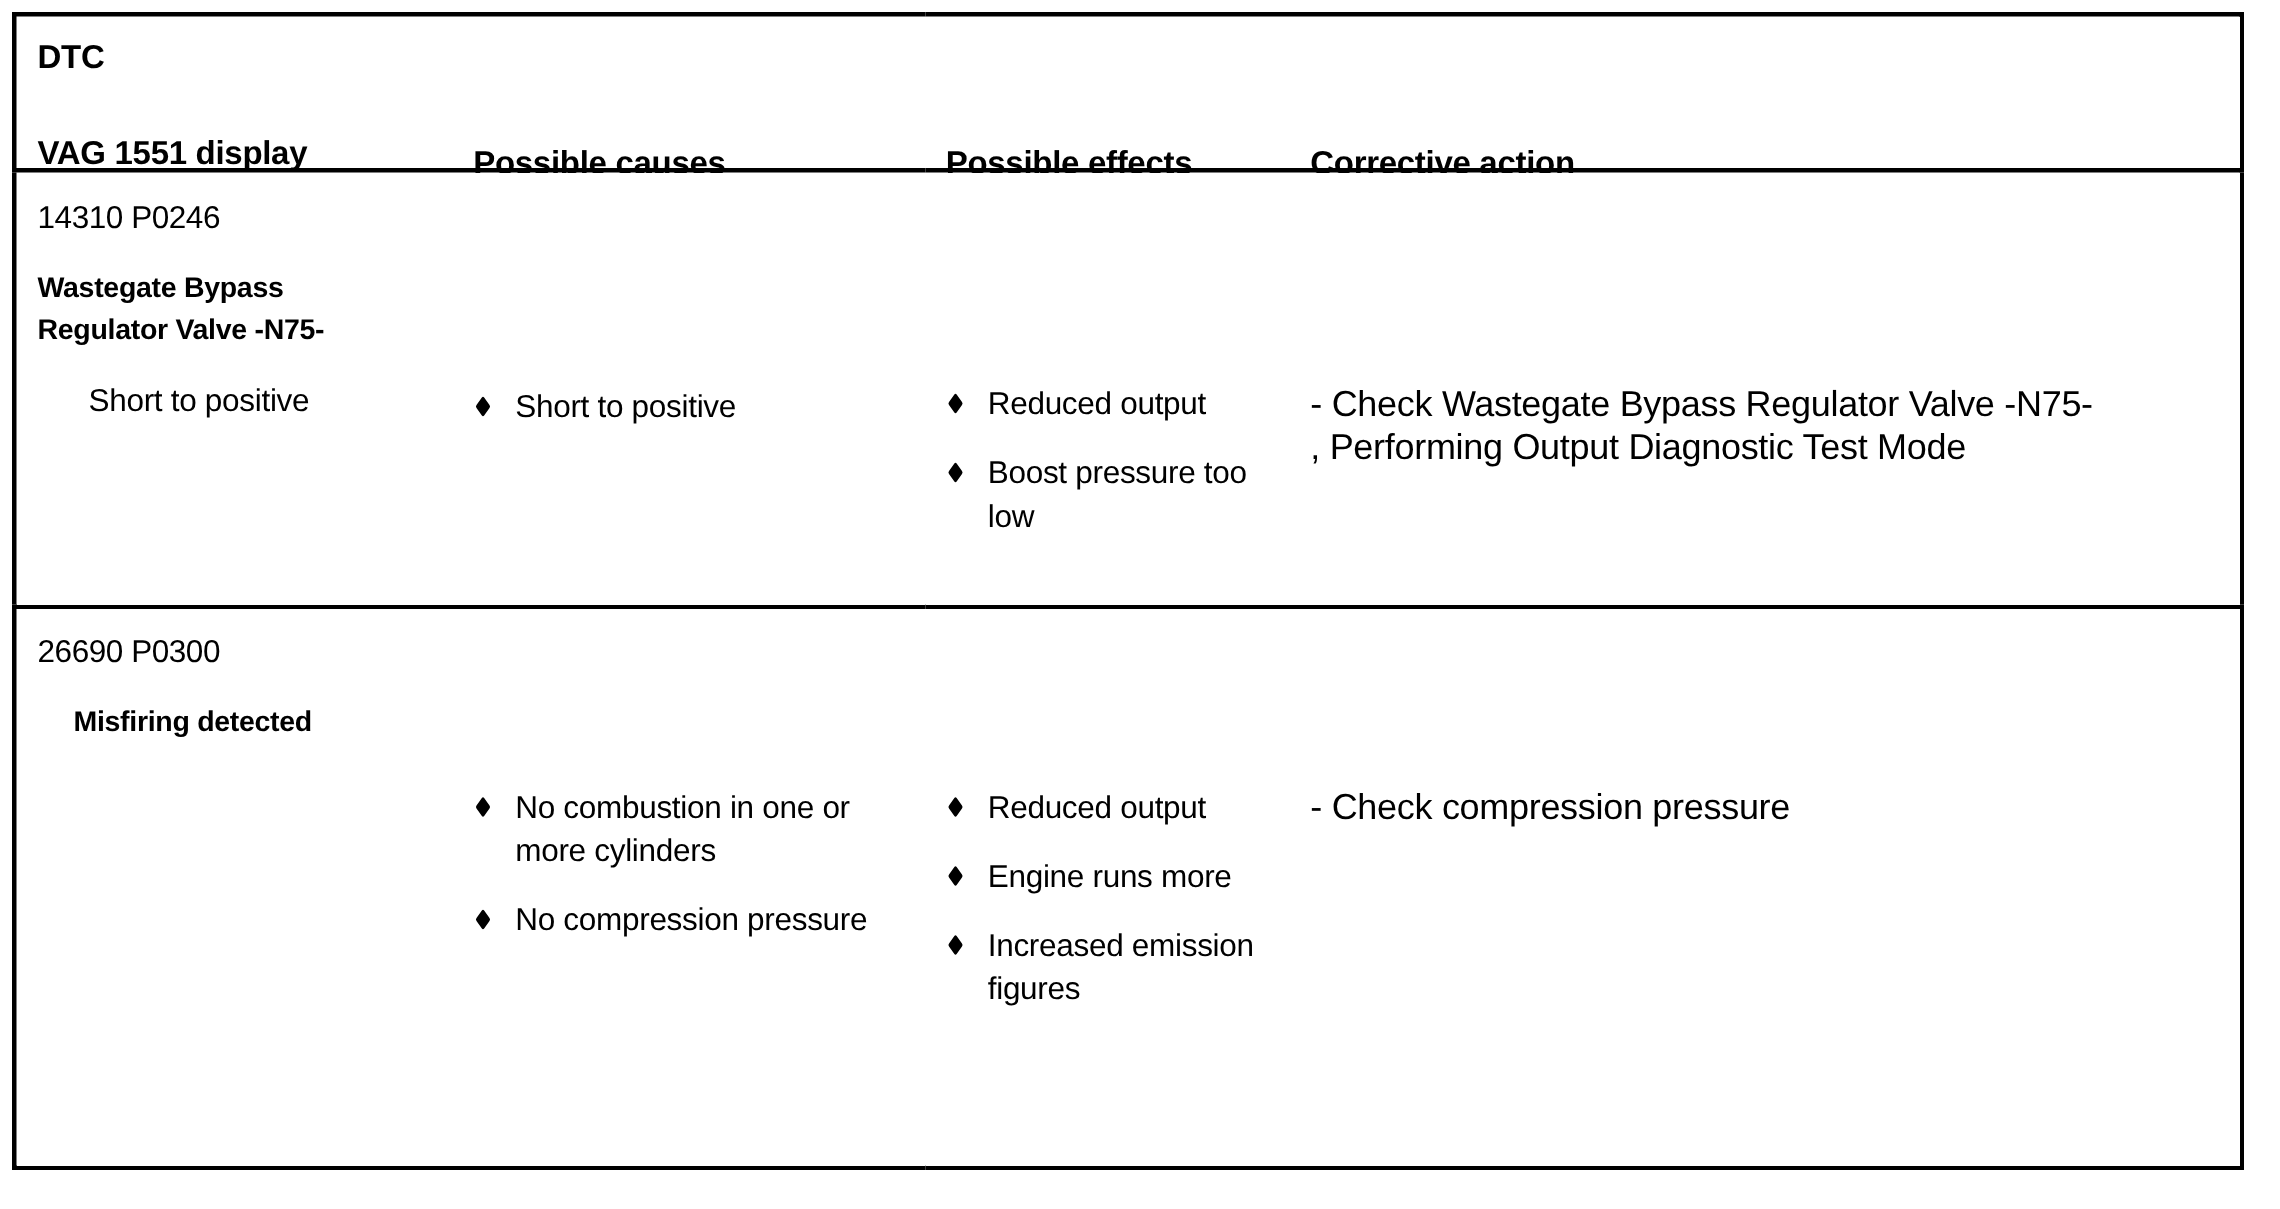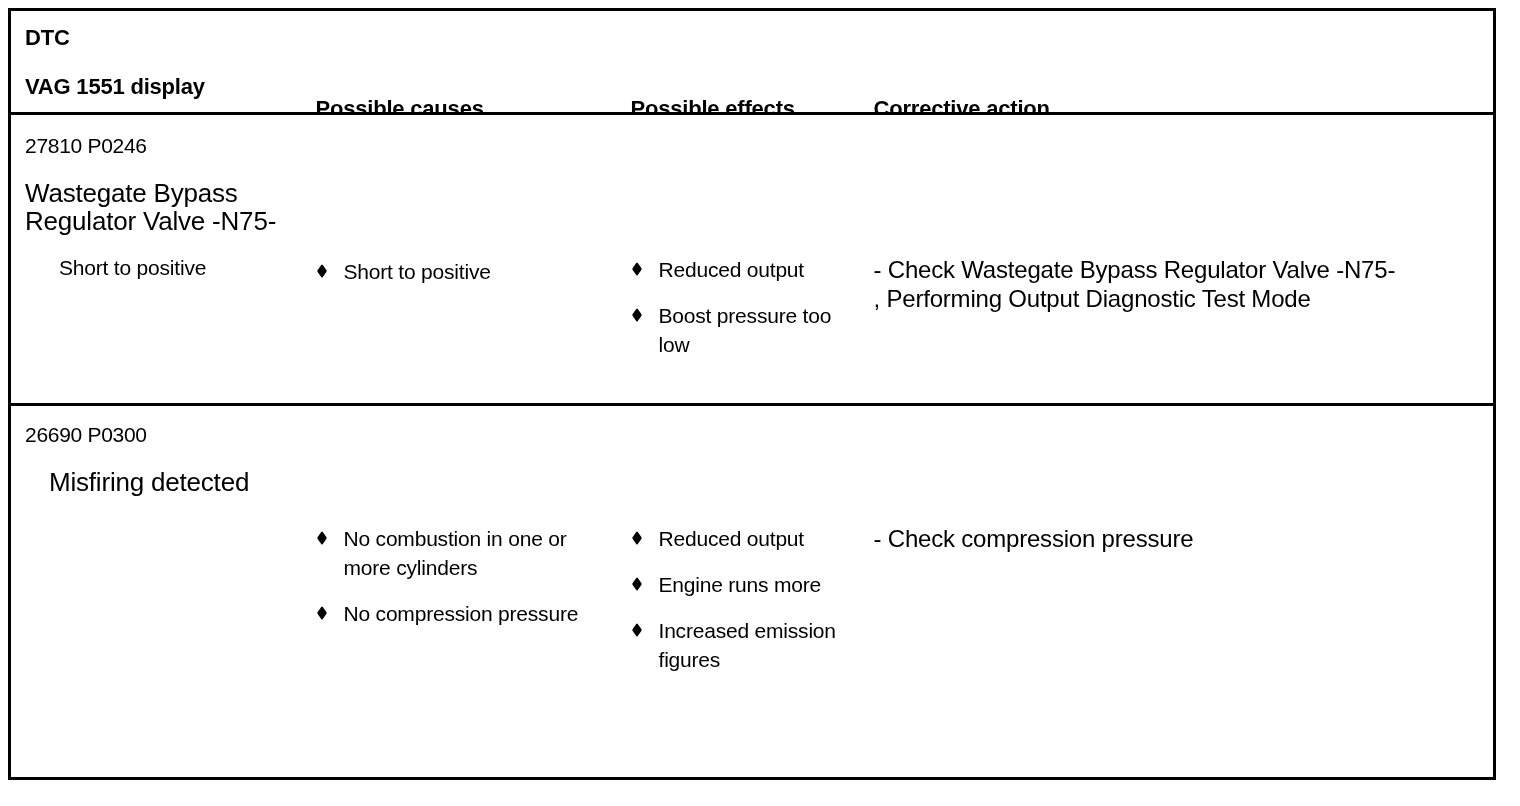--- a/index.html
+++ b/index.html
@@ -83,21 +83,21 @@
     line-height: 26px;
     letter-spacing: -0.2px;
   }
   .hdr-top {
     position: absolute;
     top: 14px;
     left: 14px;
   }
   .hdr-bottom {
     position: absolute;
-    top: 63px;
+    top: 78px;
     left: 14px;
   }
   .hdr-single {
     position: absolute;
     top: 71px;
     left: 14px;
     margin-top: 14px;
   }
 
   
@@ -110,23 +110,24 @@
   .row1 .body-inner { height: 288px; }
   .row2 .body-inner { height: 371px; }
 
   .dtc-code {
     font-size: 21px;
     line-height: 25px;
     letter-spacing: -0.3px;
     white-space: pre;
   }
   .dtc-desc {
-    font-size: 26px;
+    font-size: 19px;
     line-height: 28px;
     letter-spacing: -0.2px;
+    font-weight: bold;
   }
   .dtc-sub {
     font-size: 21px;
     line-height: 28px;
     letter-spacing: -0.2px;
     padding-left: 34px;
   }
 
   
   ul.bullets {
@@ -212,21 +213,21 @@
           <div class="hdr-line hdr-single">Corrective action</div>
         </div>
       </th>
     </tr>
 
     <tr class="data-row-1 row1">
 
       <td class="cell">
         <div class="body-inner">
           <div class="abs" style="top:18px;">
-            <div class="dtc-code">27810 P0246</div>
+            <div class="dtc-code">14310 P0246</div>
           </div>
           <div class="abs" style="top:64px;">
             <div class="dtc-desc">Wastegate Bypass</div>
             <div class="dtc-desc">Regulator Valve -N75-</div>
           </div>
           <div class="abs" style="top:139px;">
             <div class="dtc-sub">Short to positive</div>
           </div>
         </div>
       </td>

